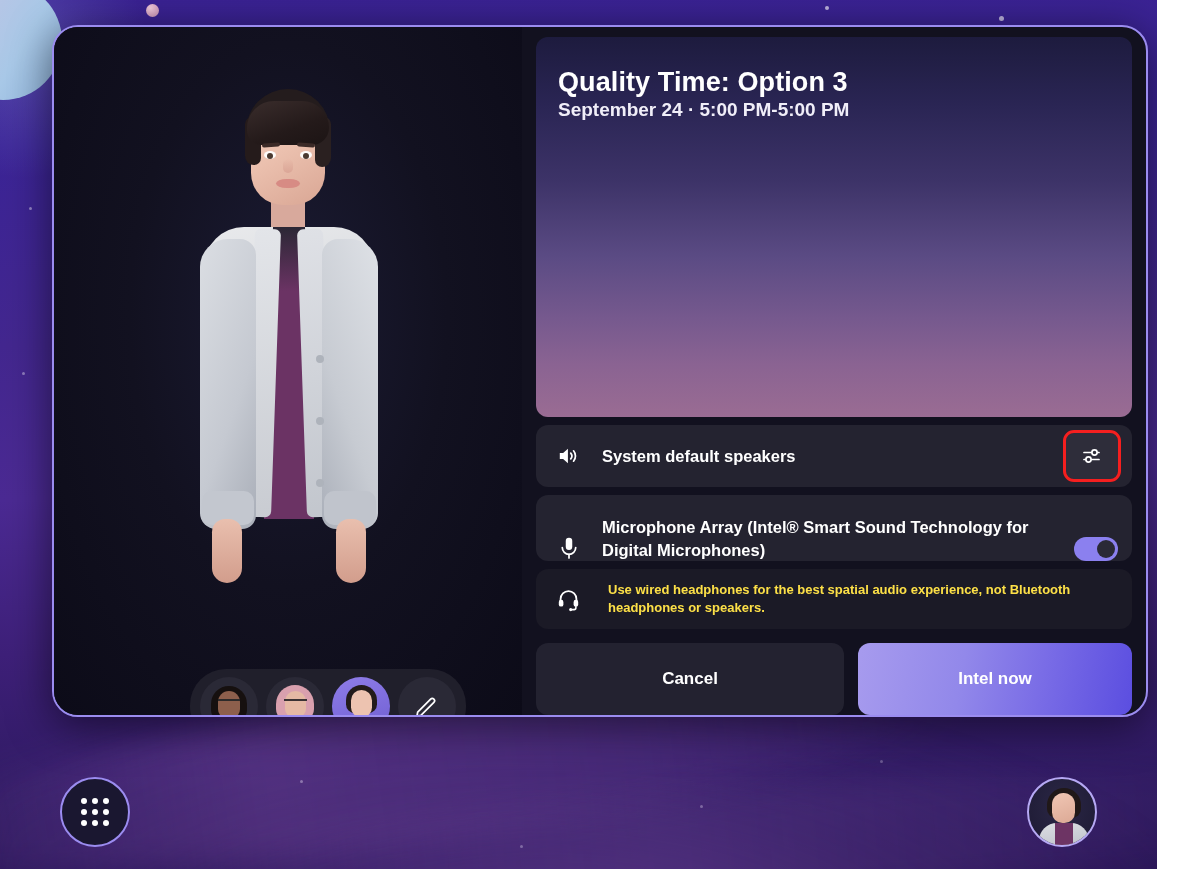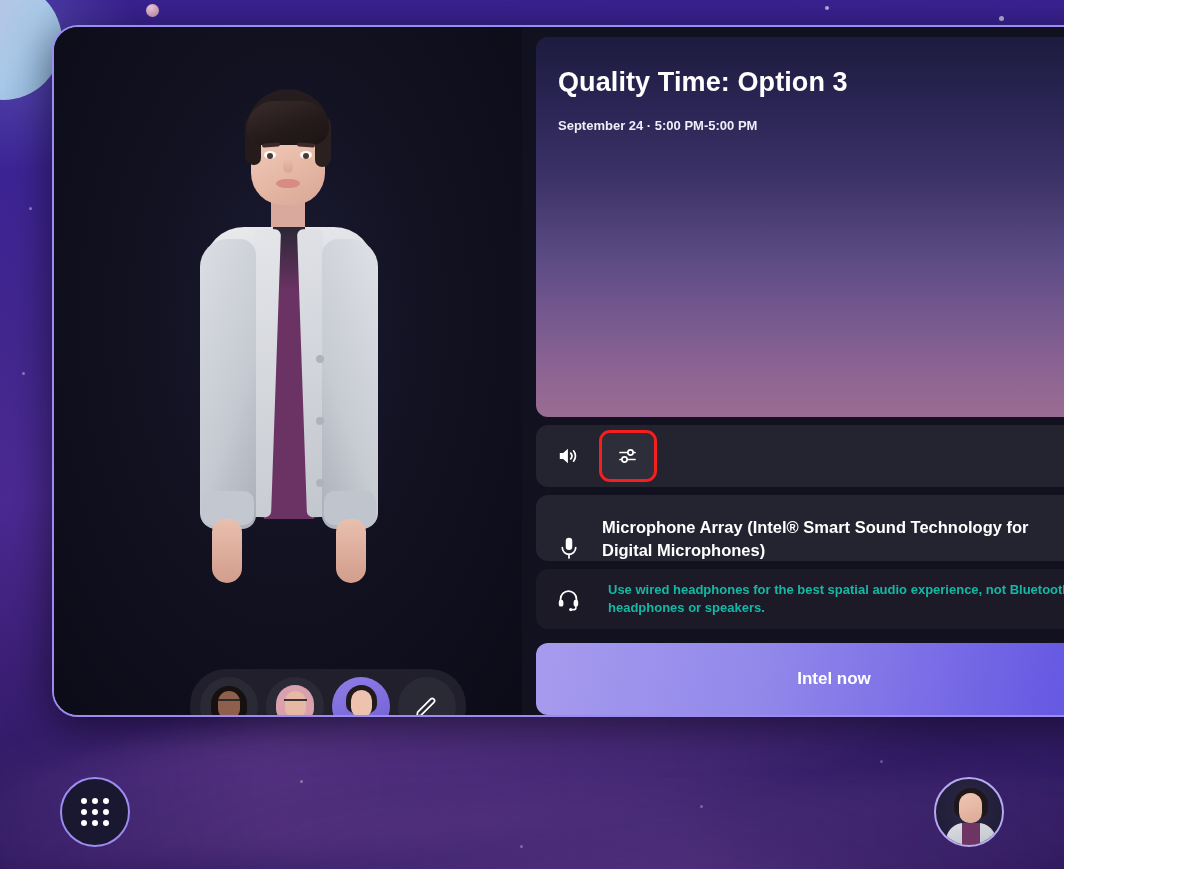--- a/index.html
+++ b/index.html
@@ -7,21 +7,21 @@
   html, body {
     width: 1200px;
     height: 869px;
     overflow: hidden;
     font-family: "Liberation Sans", sans-serif;
   }
 
   
   #desktop {
     position: relative;
-    width: 1064px;
+    width: 1157px;
     height: 869px;
     background:
       radial-gradient(circle at 2% 6%, rgba(150,160,230,0.30) 0%, rgba(150,160,230,0.0) 9%),
       linear-gradient(178deg, #3a2293 0%, #3b2496 16%, #43278f 38%, #4b2a93 55%, #3e2079 72%, #2f1a62 88%, #2a1657 100%);
     overflow: hidden;
   }
 
   
   #planet {
     position: absolute;
@@ -283,22 +283,22 @@
     flex: 0 0 380px;
   }
   #meeting-header { position: absolute; left: 22px; top: 30px; }
   #meeting-title {
     font-size: 27px;
     font-weight: bold;
     color: #ffffff;
     letter-spacing: 0.1px;
   }
   #meeting-time {
-    margin-top: 20px;
-    font-size: 13px;
+    margin-top: 1px;
+    font-size: 19px;
     font-weight: bold;
     color: #f0eef8;
   }
 
   .device-row {
     background: #242330;
     border-radius: 12px;
     display: flex;
     align-items: center;
     padding: 0 14px 0 20px;
@@ -352,21 +352,21 @@
   #tip-row {
     background: #1b1a26;
     border-radius: 12px;
     display: flex;
     align-items: center;
     padding: 12px 14px 12px 20px;
     min-height: 60px;
   }
   #tip-row .row-icon { flex: 0 0 52px; color: #ffffff; display:flex; align-items:center; }
   #tip-text {
-    color: #14b8a6;
+    color: #fde047;
     font-size: 13px;
     font-weight: bold;
     line-height: 1.35;
   }
 
   #action-bar {
     display: flex;
     gap: 14px;
     margin-top: 6px;
   }
@@ -530,20 +530,21 @@
       </div>
 
       <div class="device-row" id="row-speaker">
         <span class="row-icon">
           <svg width="26" height="26" viewBox="0 0 24 24">
             <path d="M3.5 9.2 h3.1 L11 5.4 v13.2 L6.6 14.8 H3.5 Z" fill="#ffffff"></path>
             <path d="M13.6 9.3 a4.2 4.2 0 0 1 0 5.4" fill="none" stroke="#ffffff" stroke-width="1.6" stroke-linecap="round"></path>
             <path d="M16.2 7.2 a7.4 7.4 0 0 1 0 9.6" fill="none" stroke="#ffffff" stroke-width="1.6" stroke-linecap="round"></path>
           </svg>
         </span>
+        <span class="row-label">System default speakers</span>
         <span id="speaker-settings-button">
           <svg width="24" height="24" viewBox="0 0 24 24">
             <line x1="4" y1="8.5" x2="19" y2="8.5" stroke="#ffffff" stroke-width="1.7" stroke-linecap="round"></line>
             <line x1="4" y1="15.5" x2="19" y2="15.5" stroke="#ffffff" stroke-width="1.7" stroke-linecap="round"></line>
             <circle cx="14.5" cy="8.5" r="2.6" fill="#2e2d3a" stroke="#ffffff" stroke-width="1.7"></circle>
             <circle cx="8.5" cy="15.5" r="2.6" fill="#2e2d3a" stroke="#ffffff" stroke-width="1.7"></circle>
           </svg>
         </span>
       </div>
 
@@ -568,20 +569,21 @@
             <rect x="2.7" y="12.2" width="4.4" height="6.6" rx="2.1" fill="#ffffff"></rect>
             <rect x="16.9" y="12.2" width="4.4" height="6.6" rx="2.1" fill="#ffffff"></rect>
             <path d="M19.1 18.8 v1.1 a1.8 1.8 0 0 1 -1.8 1.8 h-2.1" fill="none" stroke="#ffffff" stroke-width="1.5" stroke-linecap="round"></path>
             <circle cx="14.1" cy="21.7" r="1.5" fill="#ffffff"></circle>
           </svg>
         </span>
         <span id="tip-text">Use wired headphones for the best spatial audio experience, not Bluetooth headphones or speakers.</span>
       </div>
 
       <div id="action-bar">
+        <button id="cancel-button">Cancel</button>
         <button id="join-button">Intel now</button>
       </div>
 
     </div>
   </div>
 
   <div id="app-launcher">
     <span id="dots-grid">
       <i></i>
         <i></i>

